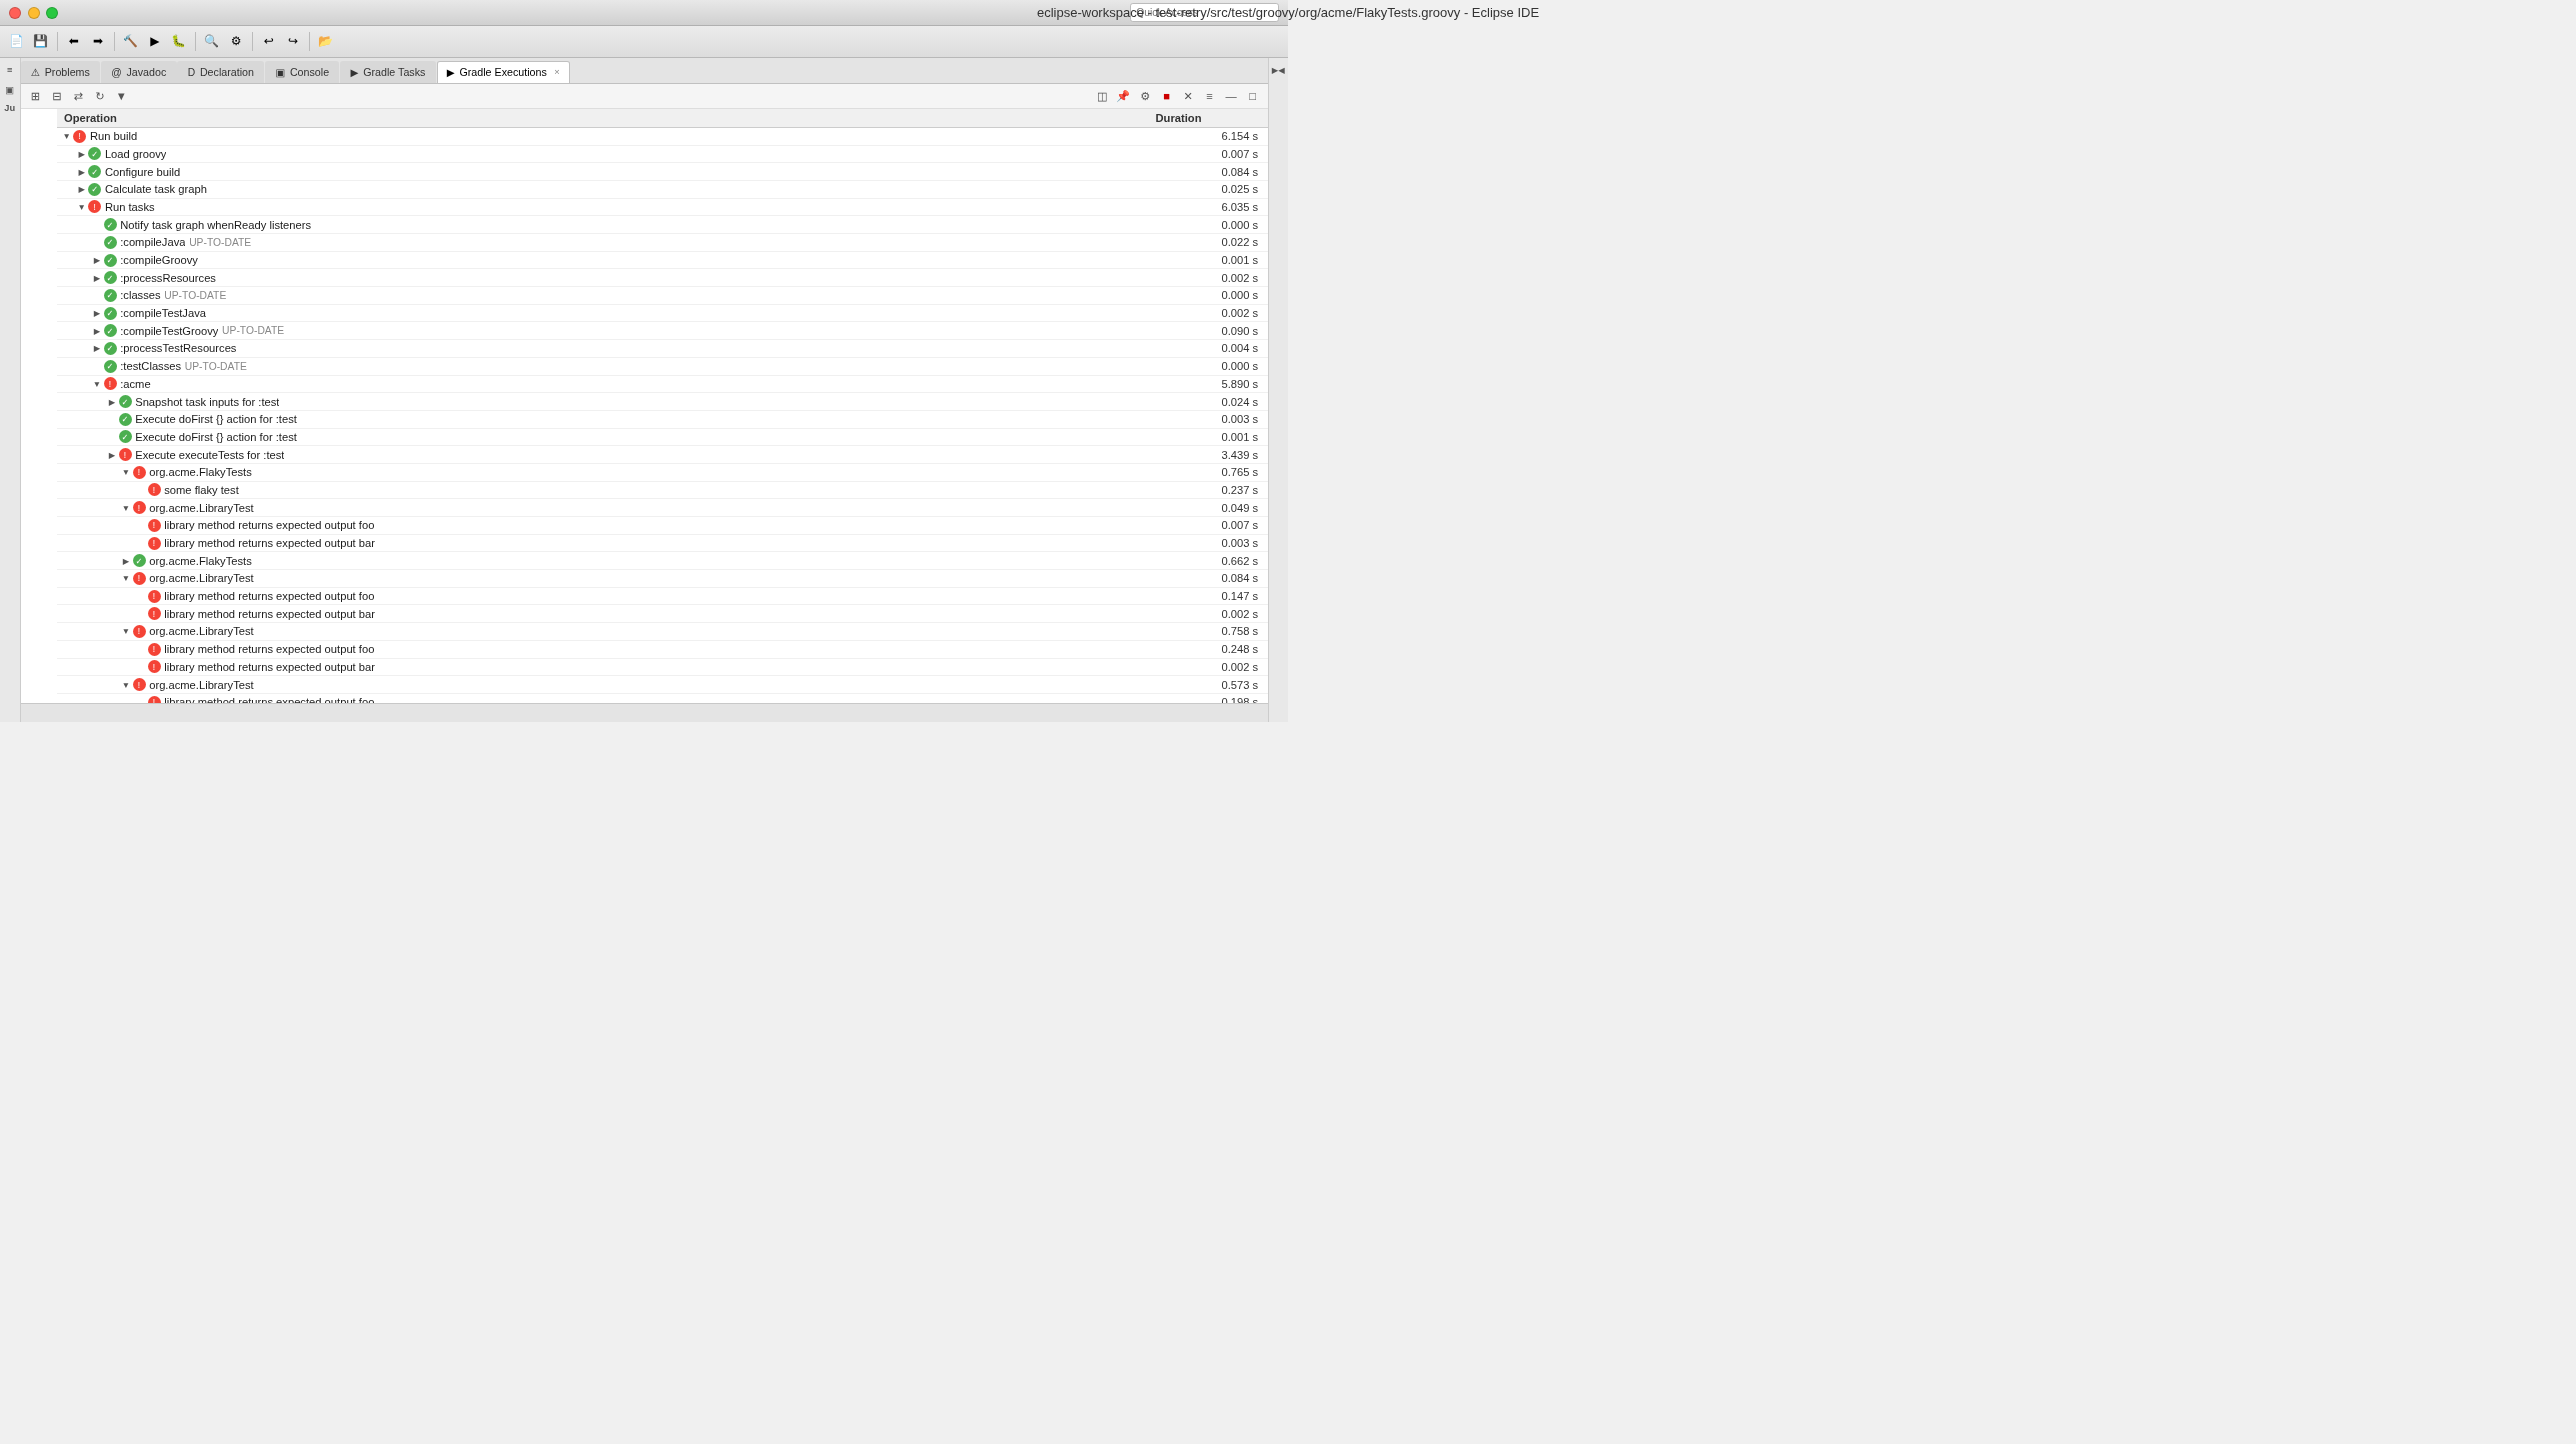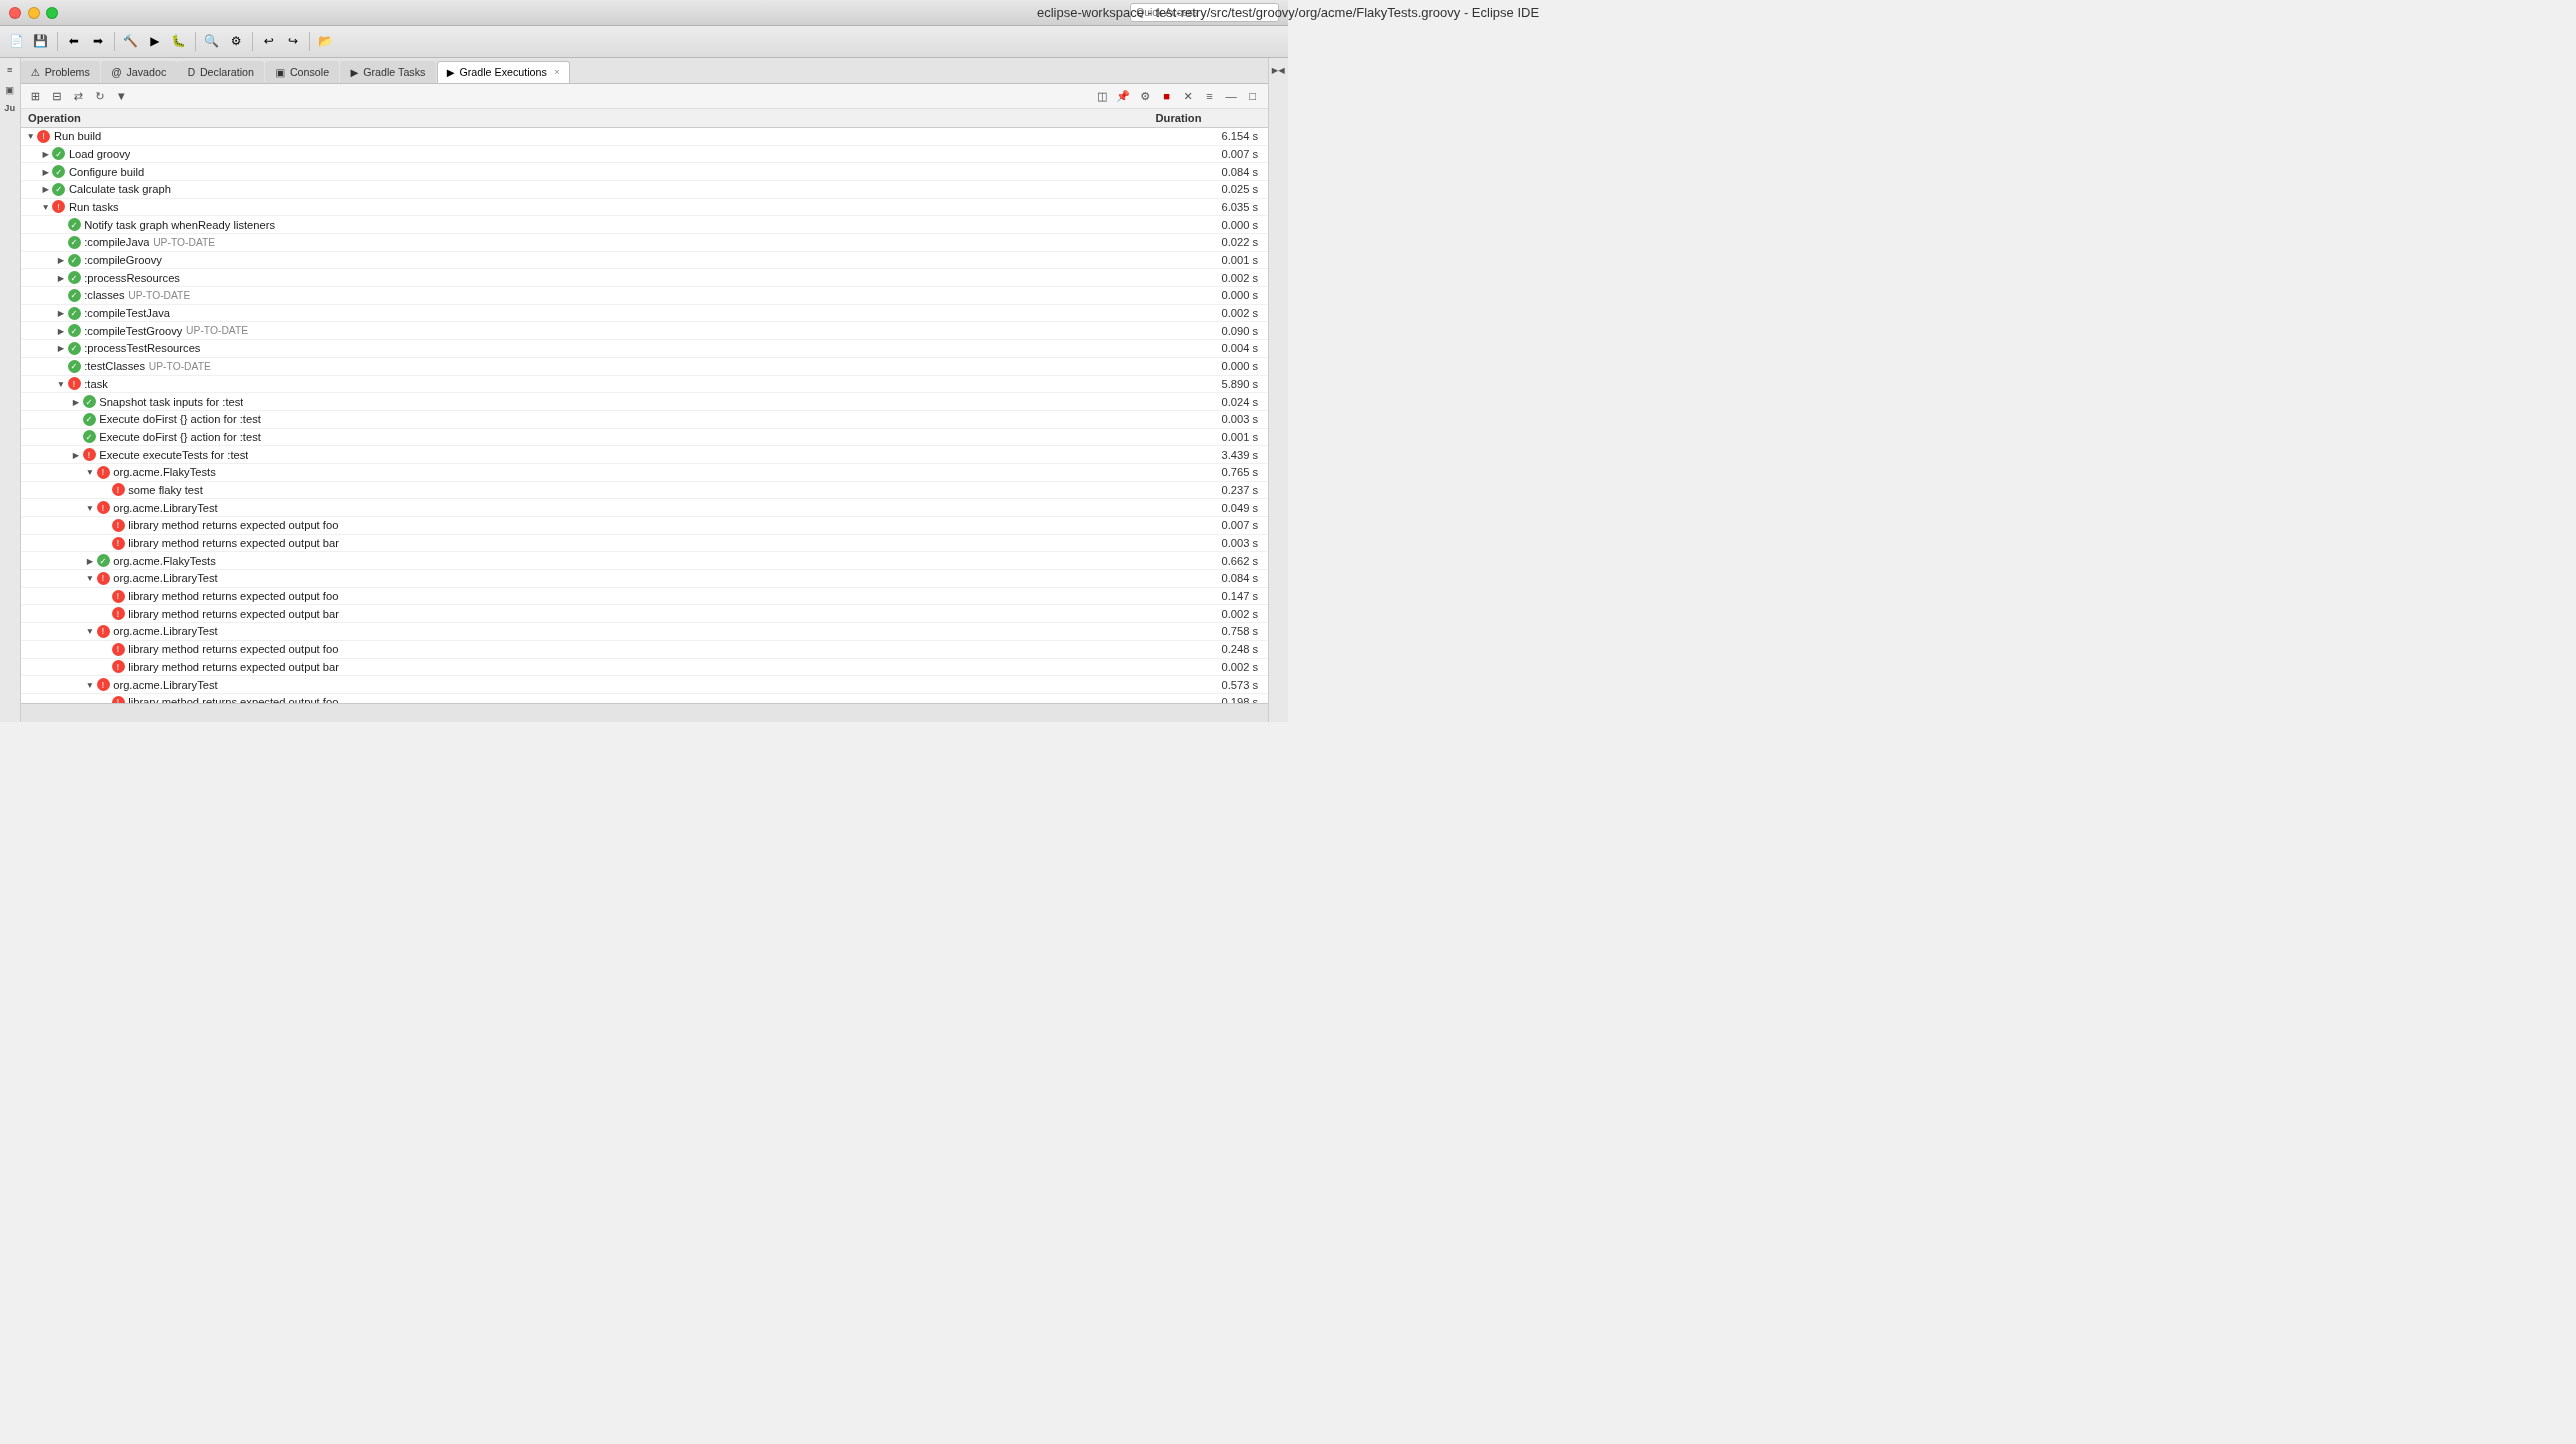--- a/index.html
+++ b/index.html
@@ -195,20 +195,21 @@
       font-size: 11.2px;
       color: #555;
     }
 
     
     .tree-table {
       flex: 1;
       overflow-y: auto;
       overflow-x: hidden;
       font-size: 11.2px;
+      padding-left: 36px;
     }
     .tree-header {
       display: flex;
       background: #f0f0f0;
       border-bottom: 0.9px solid #ccc;
       padding: 2.8px 0;
       position: sticky;
       top: 0;
       z-index: 10;
     }
@@ -525,21 +526,21 @@
               <span class="row-label">:testClasses</span>
               <span class="up-to-date">UP-TO-DATE</span>
             </div>
             <div class="tree-cell-dur">0.000 s</div>
           </div>
           <div class="tree-row">
             <div class="tree-cell-op">
               <span class="indent" style="width: 34px; display: inline-block; flex-shrink: 0;"></span>
               <span class="expand-btn">▼</span>
               <span class="status-icon status-err">!</span>
-              <span class="row-label">:task</span>
+              <span class="row-label">:acme</span>
             </div>
             <div class="tree-cell-dur">5.890 s</div>
           </div>
           <div class="tree-row">
             <div class="tree-cell-op">
               <span class="indent" style="width: 49px; display: inline-block; flex-shrink: 0;"></span>
               <span class="expand-btn">▶</span>
               <span class="status-icon status-ok">✓</span>
               <span class="row-label">Snapshot task inputs for :test</span>
             </div>

